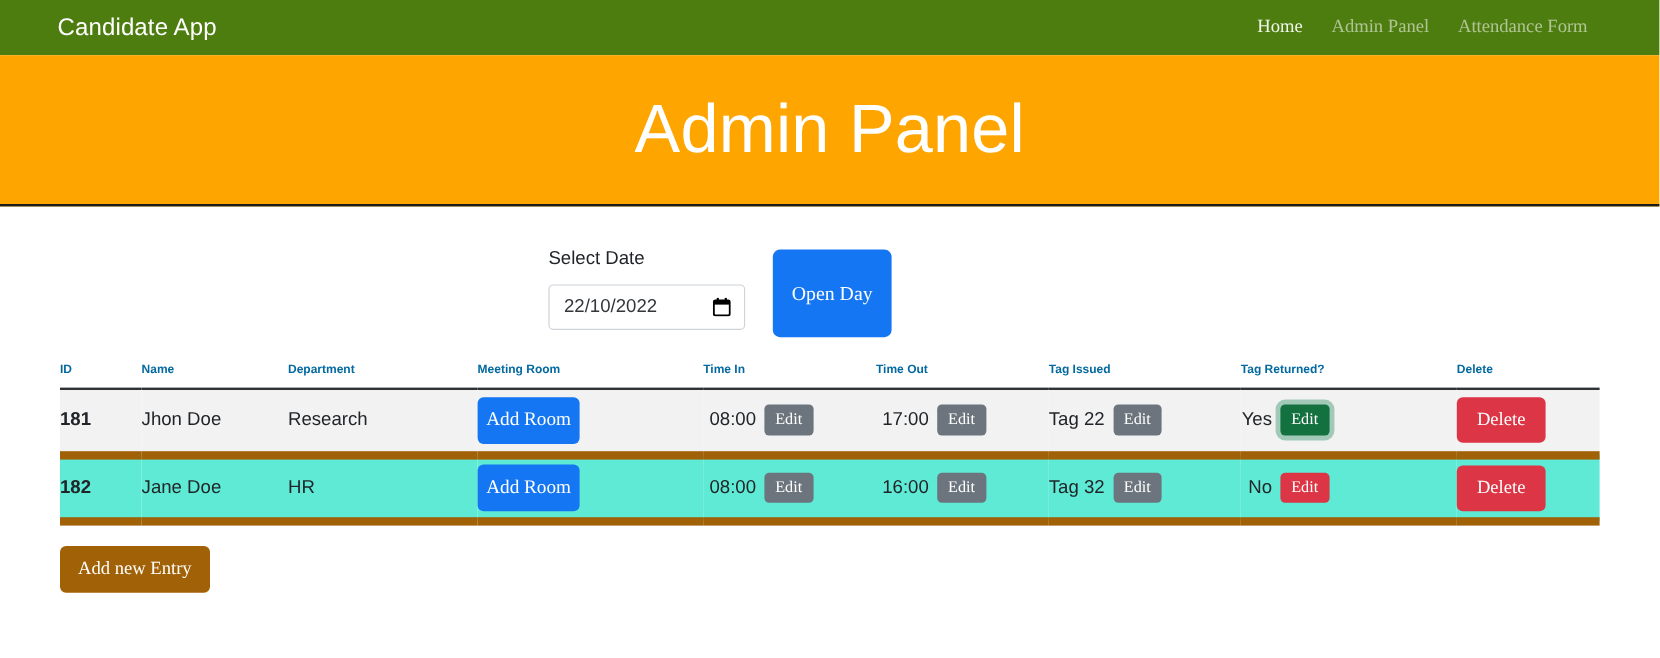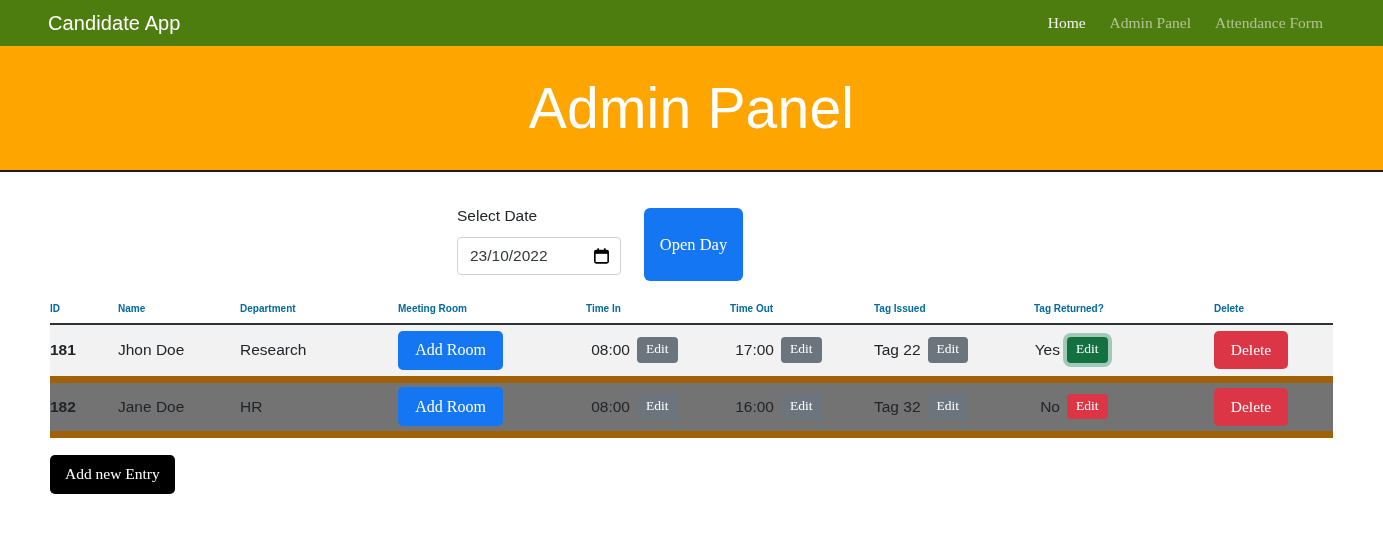--- a/index.html
+++ b/index.html
@@ -130,21 +130,21 @@
   }
   tbody td {
     font-size: 15.5px;
     color: #212529;
     border-bottom: 7px solid #a16207;
     vertical-align: middle;
     padding: 0;
     height: 55px;
   }
   tbody tr.odd td { background: #f2f2f2; }
-  tbody tr.even td { background: #737373; }
+  tbody tr.even td { background: #5eead4; }
 
   .c-id      { width: 68px; }
   .c-name    { width: 122px; margin-left: 24px; }
   .c-dept    { width: 158px; }
   .c-room    { width: 188px; }
   .c-in      { width: 144px; }
   .c-out     { width: 144px; }
   .c-tag     { width: 160px; }
   .c-ret     { width: 180px; }
   .c-del     { width: 119px; }
@@ -171,33 +171,33 @@
   }
   .btn-edit.green {
     background: #13713f;
     box-shadow: 0 0 0 4px rgba(60,153,110,.45);
   }
   .btn-edit.red { background: #dc3545; }
 
   .btn-addroom {
     background: #1476f2;
     font-size: 16px;
-    width: 105px;
+    width: 85px;
     height: 39px;
     border-radius: 5px;
   }
   .btn-delete {
     background: #dc3545;
     font-size: 15.5px;
     width: 74px;
     height: 38px;
     border-radius: 5px;
   }
   .btn-addentry {
-    background: #000000;
+    background: #a16207;
     font-size: 15.5px;
     height: 39px;
     padding: 0 15px;
     border-radius: 5px;
     margin: 17px 0 0 50px;
   }
 </style>
 </head>
 <body>
 
@@ -216,21 +216,21 @@
 
 <div class="jumbo">
   <h1 class="jumbo-title">Admin Panel</h1>
 </div>
 
 
 <div class="controls">
   <div class="date-group">
     <label class="date-label">Select Date</label>
     <div class="date-input">
-      <span>23/10/2022</span>
+      <span>22/10/2022</span>
       <span>
         <svg class="cal-icon" viewBox="0 0 16 17" xmlns="http://www.w3.org/2000/svg">
           <rect x="0.9" y="2.6" width="14.2" height="13.2" rx="1.4" fill="none" stroke="#000" stroke-width="1.7"></rect>
           <rect x="0.9" y="2.6" width="14.2" height="3.6" fill="#000"></rect>
           <rect x="3.5" y="0.2" width="1.9" height="3.6" rx="0.6" fill="#000"></rect>
           <rect x="10.6" y="0.2" width="1.9" height="3.6" rx="0.6" fill="#000"></rect>
         </svg>
       </span>
     </div>
   </div>

